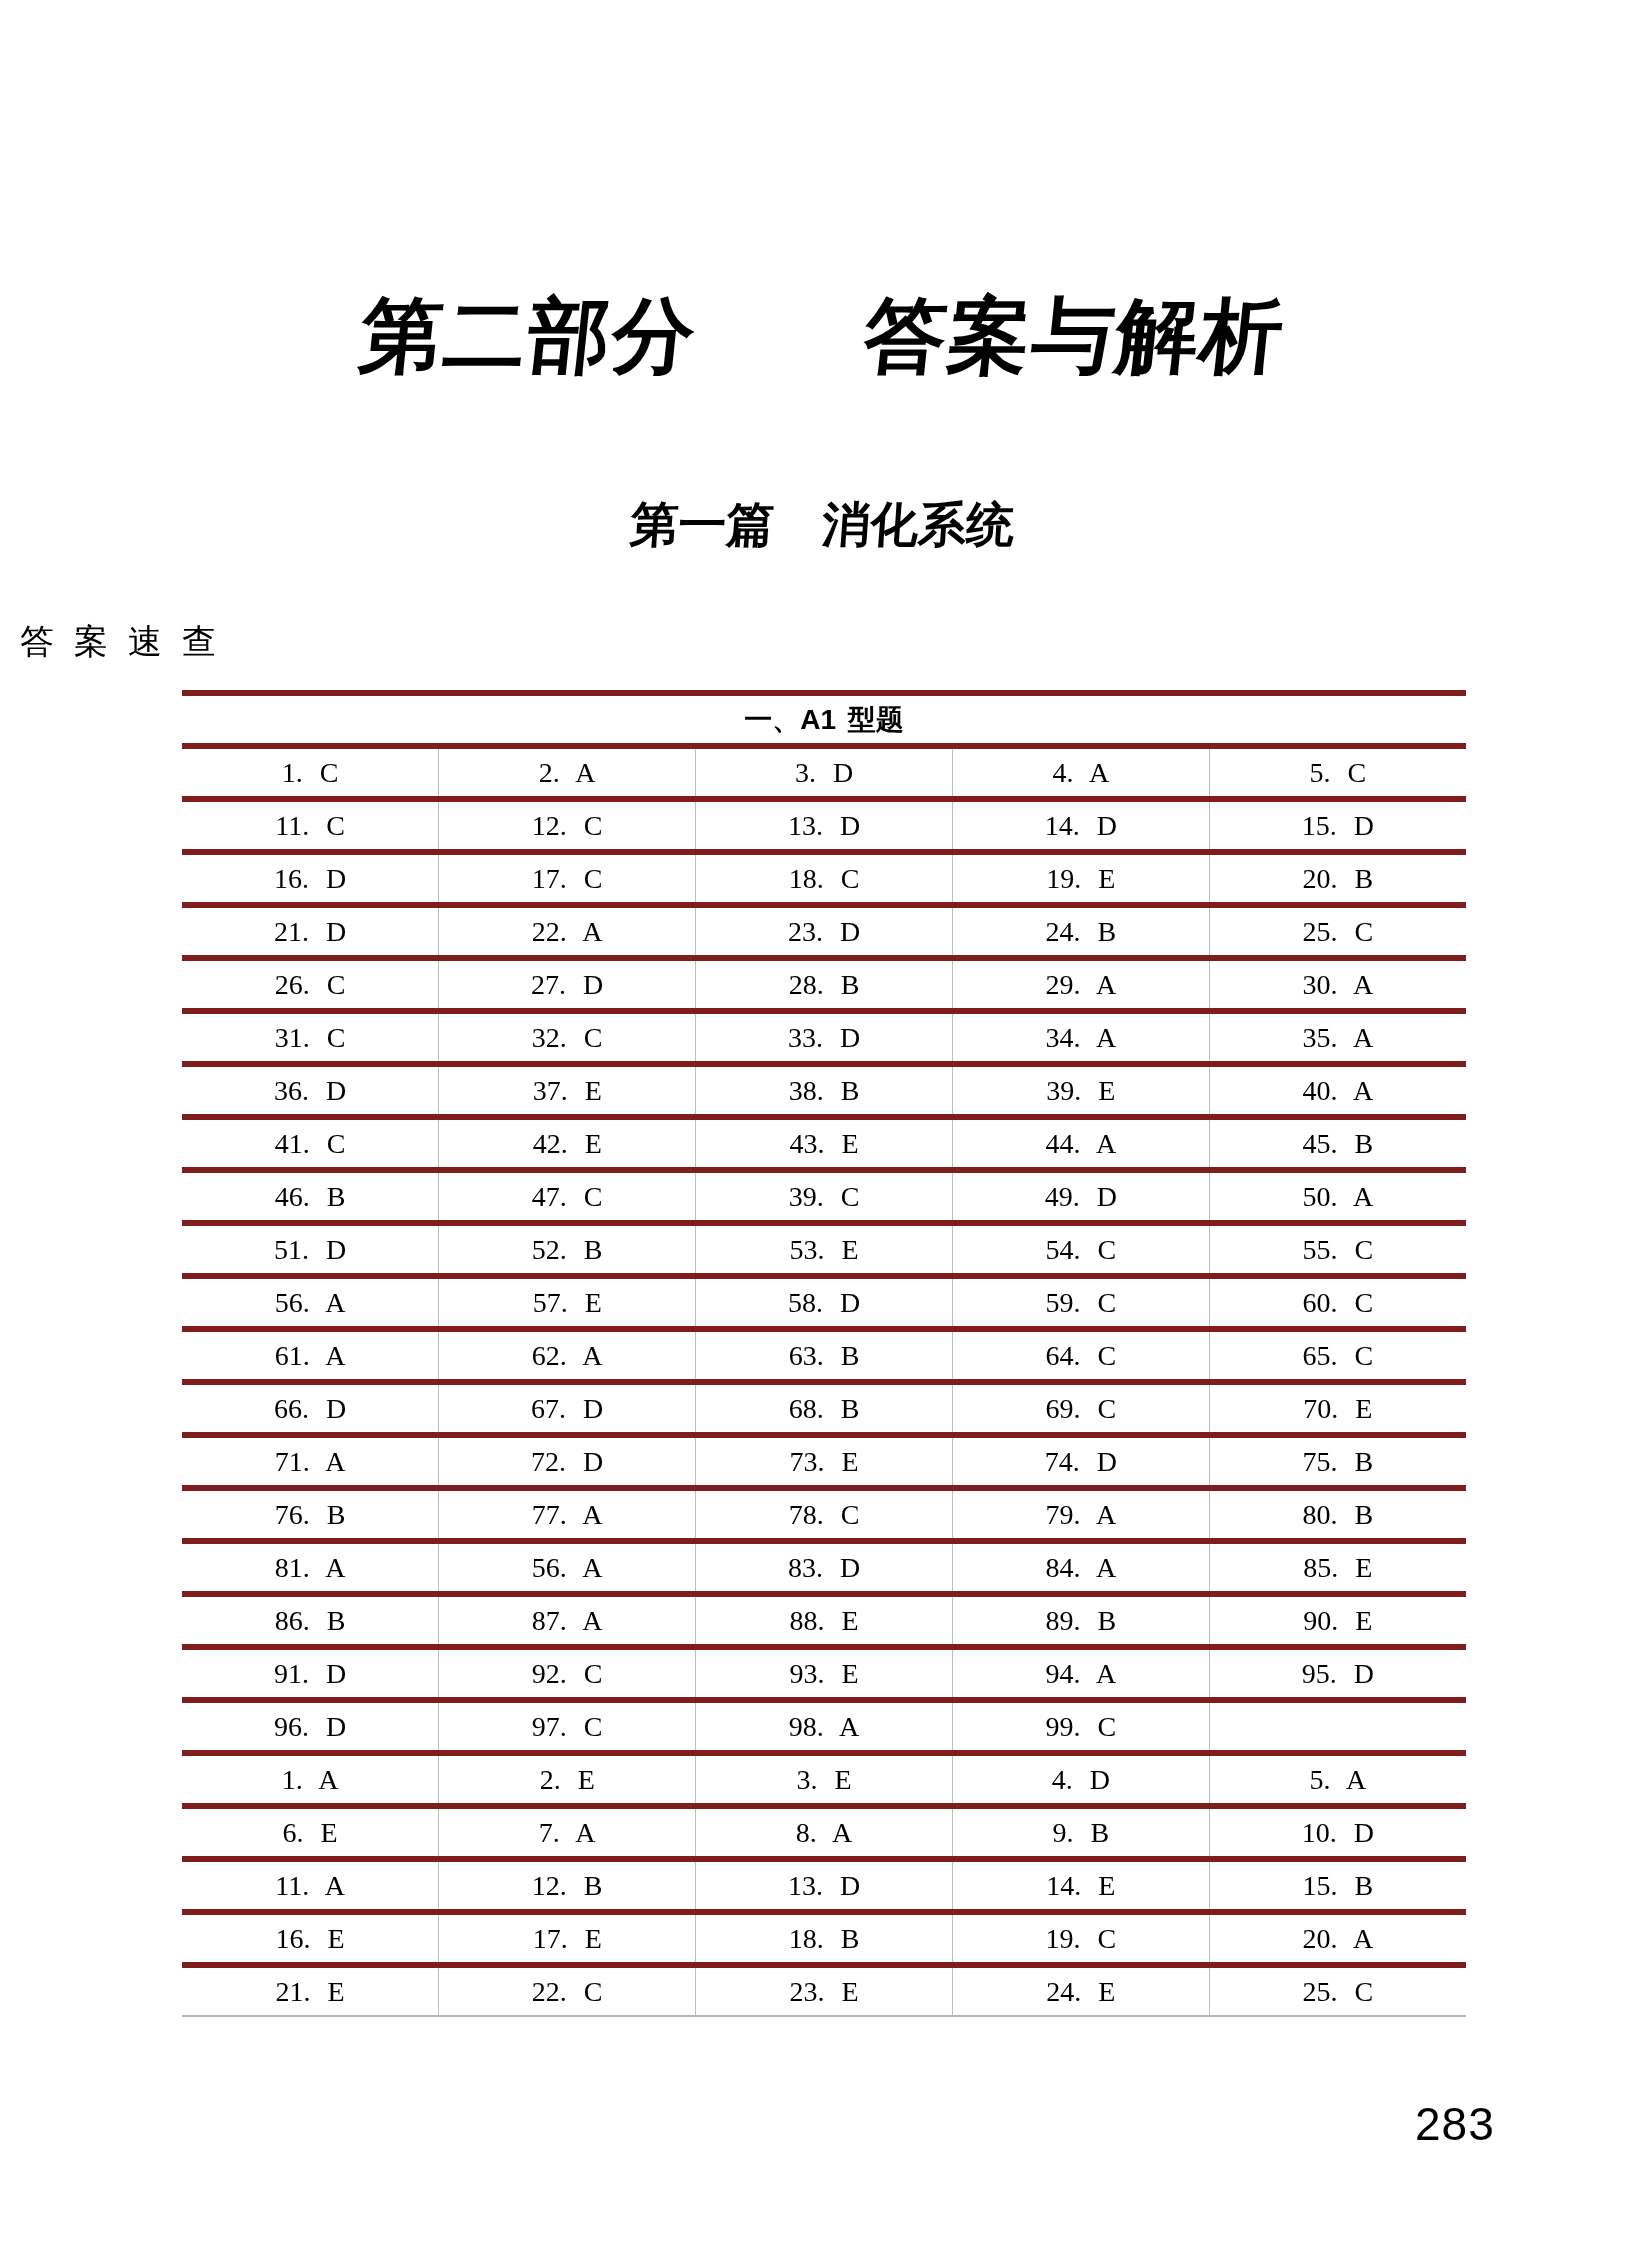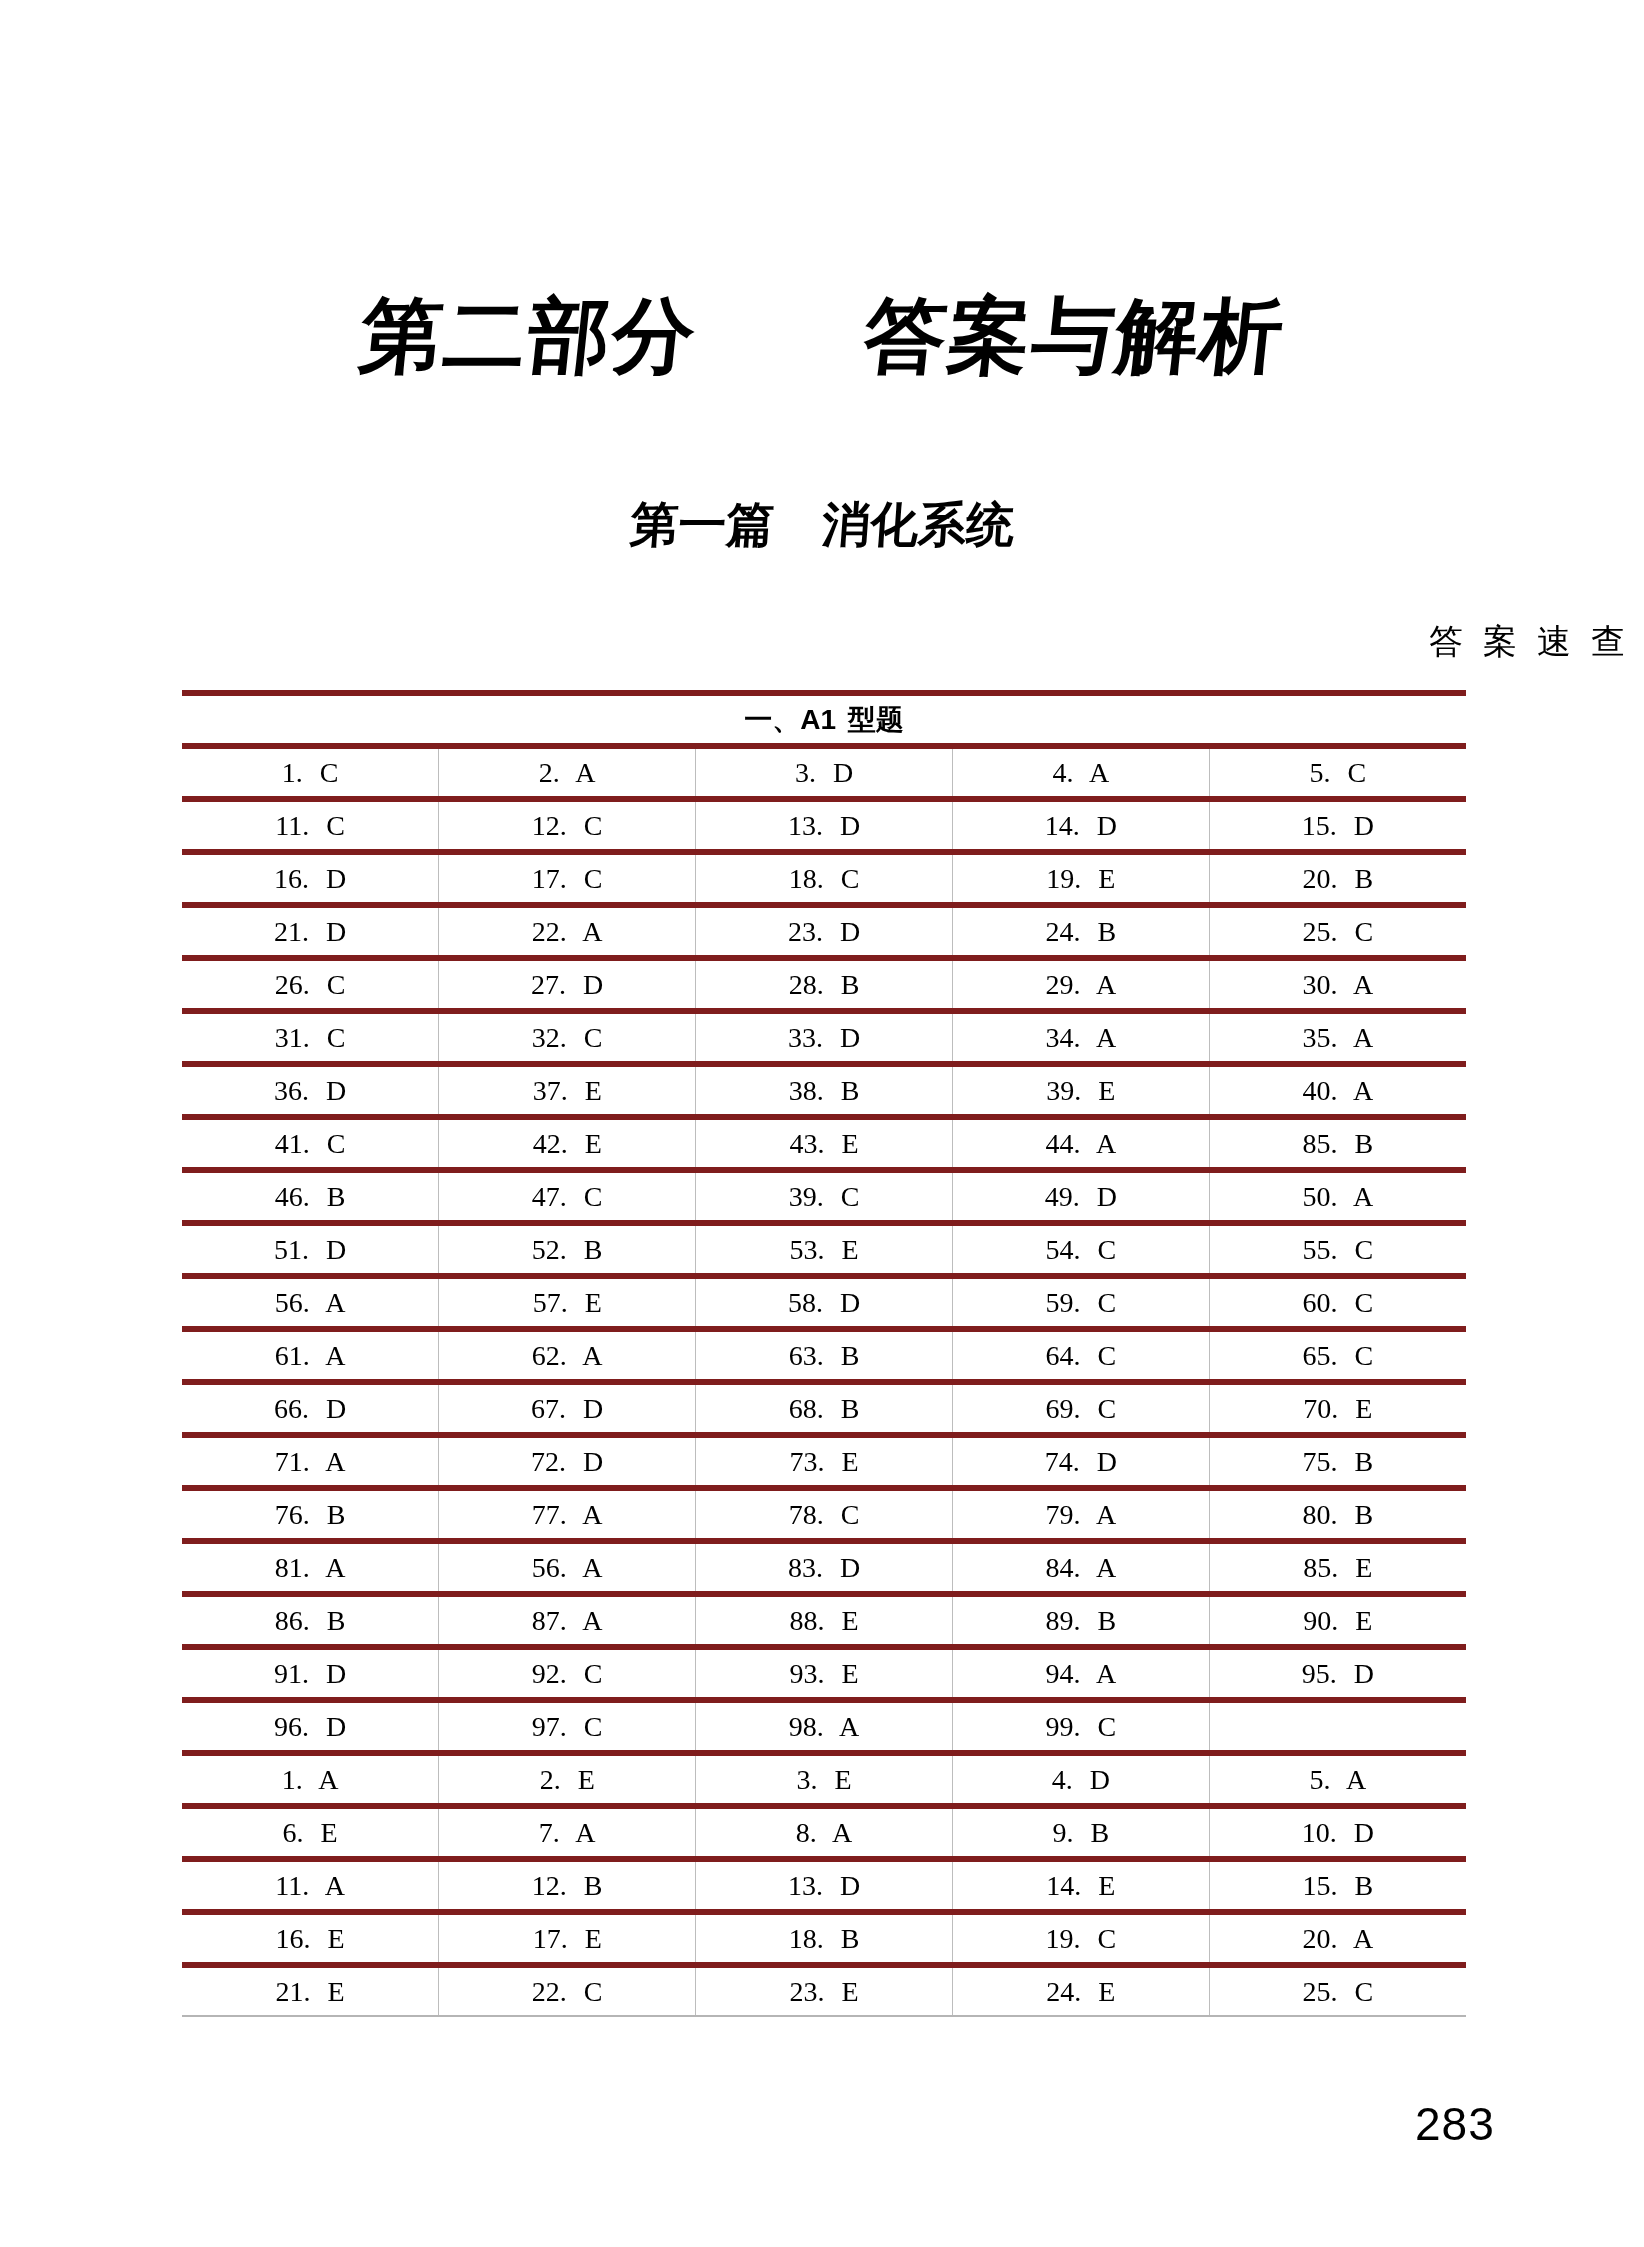--- a/index.html
+++ b/index.html
@@ -42,21 +42,21 @@
     font-weight: bold;
     line-height: 1.2;
     transform: skewX(-4deg);
     white-space: pre;
   }
   .quick-title {
     position: absolute;
     top: 619px;
     left: 0;
     width: 100%;
-    text-align: right;
+    text-align: left;
     font-family: "Liberation Sans", "DejaVu Sans", sans-serif;
     font-size: 34px;
     font-weight: normal;
     letter-spacing: 20px;
     text-indent: 20px;
   }
   table.answers {
     position: absolute;
     left: 182px;
     top: 690px;
@@ -159,21 +159,21 @@
           <td>37. E</td>
           <td>38. B</td>
           <td>39. E</td>
           <td>40. A</td>
         </tr>
         <tr class="data-row">
           <td>41. C</td>
           <td>42. E</td>
           <td>43. E</td>
           <td>44. A</td>
-          <td>85. B</td>
+          <td>45. B</td>
         </tr>
         <tr class="data-row">
           <td>46. B</td>
           <td>47. C</td>
           <td>39. C</td>
           <td>49. D</td>
           <td>50. A</td>
         </tr>
         <tr class="data-row">
           <td>51. D</td>

